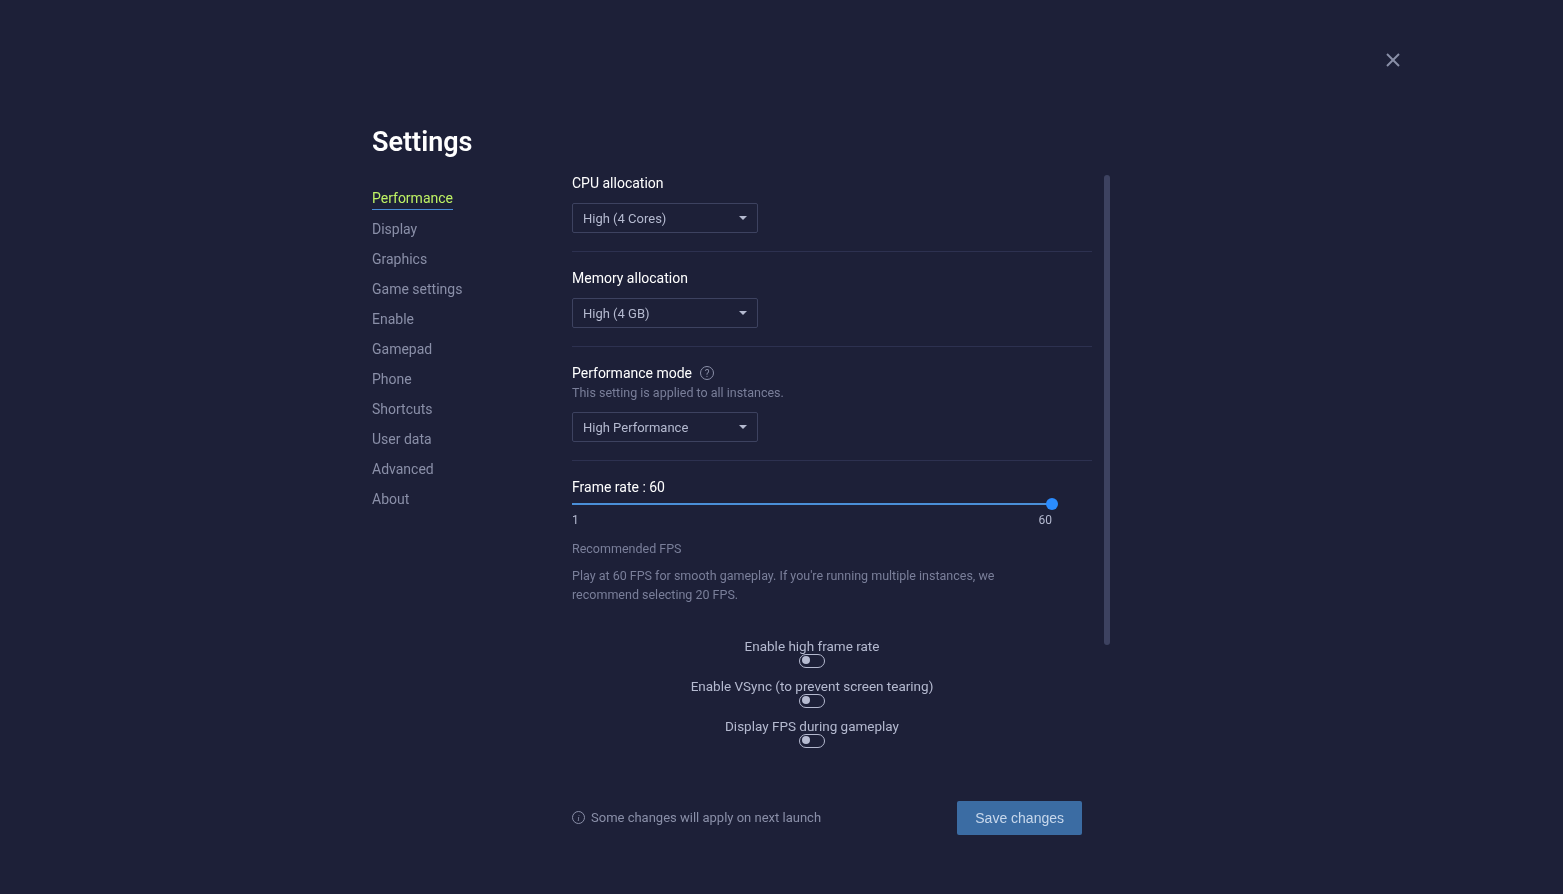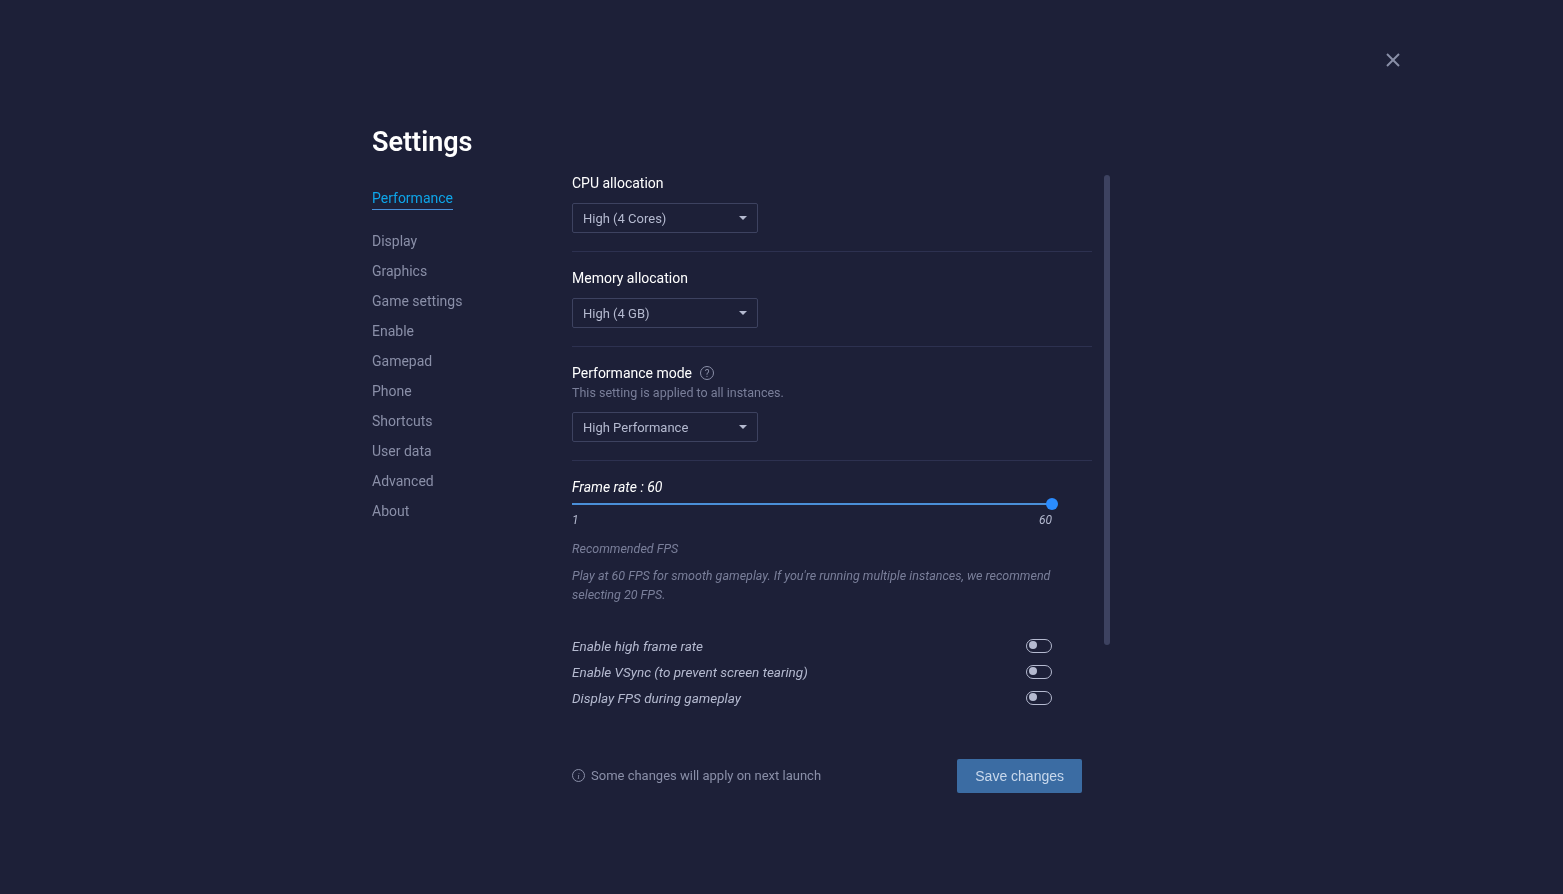--- a/index.html
+++ b/index.html
@@ -51,25 +51,25 @@
       padding-top: 58px;
     }
     .nav-item {
       display: block;
       font-size: 14px;
       color: #8a8fa8;
       padding: 7px 0;
       cursor: pointer;
     }
     .nav-item.active {
-      color: #0ea5e9;
+      color: #bef264;
       border-bottom: 1px solid #4a8fd8;
       display: inline-block;
       padding-bottom: 3px;
-      margin-bottom: 16px;
+      margin-bottom: 4px;
     }
     .content {
       width: 520px;
       padding-top: 50px;
       position: relative;
     }
     .scrollbar {
       position: absolute;
       right: -18px;
       top: 50px;
@@ -175,20 +175,21 @@
       line-height: 1.5;
       margin-bottom: 28px;
       max-width: 480px;
     }
     .toggle-row {
       display: flex;
       justify-content: space-between;
       align-items: center;
       width: 480px;
       padding: 5px 0;
+      flex-direction: column;
     }
     .toggle-label {
       font-size: 13.5px;
       color: #b5bad0;
     }
     .toggle {
       width: 26px;
       height: 14px;
       border: 1.5px solid #b5bad0;
       border-radius: 7px;
@@ -297,21 +298,21 @@
         <span>Performance mode</span>
         <span class="help-icon">?</span>
       </div>
       <div class="section-sublabel">This setting is applied to all instances.</div>
       <div class="dropdown">
         <span class="dropdown-text">High Performance</span>
         <span class="dropdown-caret"></span>
       </div>
     </div>
 
-    <div class="section" style="border-bottom:none;font-style:italic;">
+    <div class="section" style="border-bottom:none;">
       <div class="frame-label">Frame rate : 60</div>
       <div class="slider-container">
         <div class="slider-track">
           <div class="slider-thumb"></div>
         </div>
         <div class="slider-labels">
           <span>1</span>
           <span>60</span>
         </div>
       </div>

